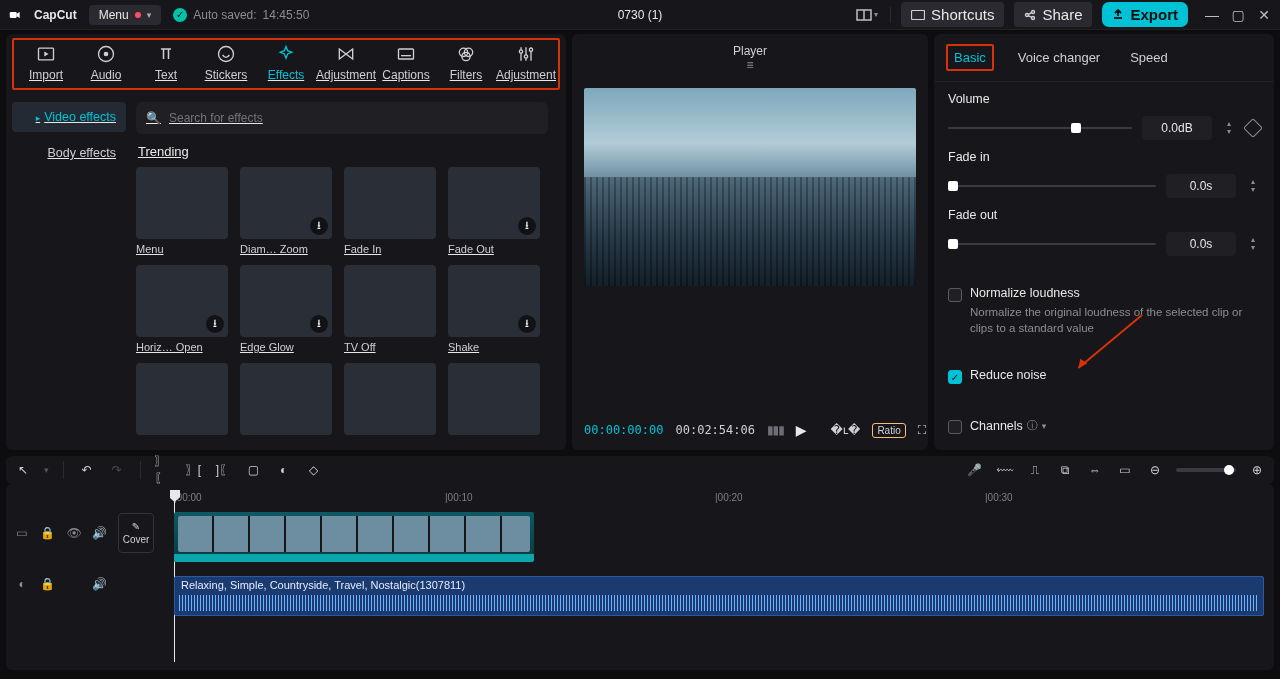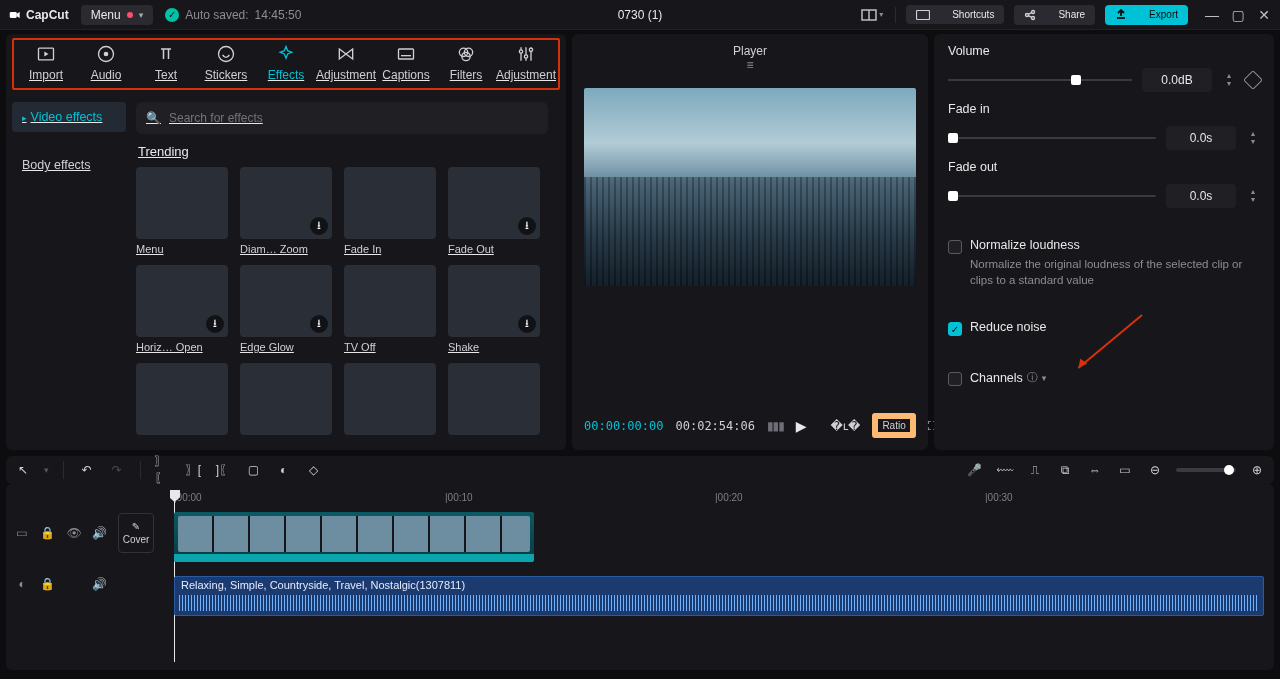--- a/index.html
+++ b/index.html
@@ -1,39 +1,39 @@
 <!DOCTYPE html>
 <html><head>
 <meta charset="utf-8">
 <style>
   * { box-sizing: border-box; margin: 0; padding: 0; font-family: -apple-system, "Segoe UI", Arial, sans-serif; }
   body { background:#0d0d0f; color:#e8e8e8; width:1280px; height:679px; overflow:hidden; font-size:12px; }
   .titlebar { height:30px; display:flex; align-items:center; padding:0 8px; gap:12px; background:#17171b; border-bottom:1px solid #222; }
-  .titlebar .logo { display:flex; align-items:center; gap:4px; font-weight:600; font-size:12px; }
+  .titlebar .logo { display:flex; align-items:center; gap:12px; font-weight:600; font-size:12px; }
   .titlebar .logo svg { width:14px; height:14px; }
   .menu-btn { background:#2a2a30; border-radius:4px; padding:3px 10px; display:flex; align-items:center; gap:6px; font-size:12px; cursor:pointer;}
   .menu-btn .dot{width:6px;height:6px;border-radius:50%;background:#ff4d6d;}
   .autosave { display:flex; align-items:center; gap:6px; color:#8c8c92; font-size:12px;}
   .autosave .check { width:14px;height:14px;border-radius:50%;background:#00c2a8;display:flex;align-items:center;justify-content:center;color:#111;font-size:10px;}
   .title-center { position:absolute; left:50%; transform:translateX(-50%); font-size:12px; color:#e8e8e8; }
   .titlebar .right { margin-left:auto; display:flex; align-items:center; gap:10px; }
   .icon-btn { width:26px; height:22px; display:flex; align-items:center; justify-content:center; color:#bdbdc2; cursor:pointer; border-radius:4px;}
-  .pill { background:#2a2a30; border-radius:4px; padding:4px 10px; display:flex; align-items:center; gap:22px; font-size:10px; cursor:pointer;}
-  .pill.accent { background:#00c2d6; color:#0e0e0e; font-weight:400;}
+  .pill { background:#2a2a30; border-radius:4px; padding:4px 10px; display:flex; align-items:center; gap:6px; font-size:15px; cursor:pointer;}
+  .pill.accent { background:#00c2d6; color:#0e0e0e; font-weight:700;border-radius:7px;}
   .winctrl { display:flex; gap:10px; margin-left:6px; }
   .winctrl span { width:16px; text-align:center; cursor:pointer; color:#bdbdc2; font-size:14px;}
   .main { display:flex; height:420px; padding:4px 6px 0 6px; gap:6px; }
   .panel { background:#17171b; border-radius:6px; position:relative; }
   .left-panel { width:560px; display:flex; flex-direction:column;text-decoration:underline; }
   .tool-tabs { border:2px solid #d8310a; border-radius:2px; margin:4px 6px; display:flex; justify-content:space-between; padding:4px 4px 6px 4px; }
   .tool-tab { display:flex; flex-direction:column; align-items:center; gap:4px; width:56px; cursor:pointer; color:#cfcfd4; font-size:12px;}
   .tool-tab.active { color:#00c2d6; }
   .tool-tab svg { width:20px; height:20px; }
   .left-body { display:flex; flex:1; overflow:hidden; }
-  .side-tabs { width:126px; padding:8px 6px; display:flex; flex-direction:column; gap:18px; }
+  .side-tabs { width:126px; padding:8px 6px; display:flex; flex-direction:column; gap:6px;text-align:right; }
   .side-tab { padding:8px 10px; border-radius:4px; font-size:12.5px; color:#cfcfd4; cursor:pointer;}
   .side-tab.active { background:#242a33; color:#00c2d6; }
   .gallery { flex:1; padding:4px 10px 0 0; overflow:hidden; }
   .search { background:#1f1f24; border-radius:6px; height:32px; display:flex; align-items:center; padding:0 10px; gap:8px; color:#8c8c92; margin:4px 8px 10px 4px;}
   .search input { background:transparent; border:none; outline:none; color:#e8e8e8; font-size:12px; flex:1;}
   .section-title { font-size:13px; color:#e8e8e8; margin:2px 0 8px 6px; }
   .grid { display:grid; grid-template-columns:repeat(4, 92px); gap:10px 12px; padding-left:4px;}
   .thumb { width:92px; }
   .thumb .img { width:92px; height:72px; border-radius:4px; background:#2a2e36; position:relative; overflow:hidden;}
   .thumb .dl { position:absolute; right:4px; bottom:4px; width:18px; height:18px; border-radius:50%; background:rgba(0,0,0,.6); display:flex; align-items:center; justify-content:center; color:#fff; font-size:11px;}
@@ -52,21 +52,21 @@
   .center-panel { width:356px; display:flex; flex-direction:column; }
   .player-header { display:flex; align-items:center; justify-content:space-between; padding:10px 12px; color:#cfcfd4;flex-direction:column;}
   .player-video { margin:6px 12px; height:198px; border-radius:2px; background:linear-gradient(180deg, #7da9bd 0%, #b2ccd6 28%, #5c7f95 50%, #2e4454 75%, #0e1a24 100%); position:relative; overflow:hidden;}
   .player-video::after{content:"";position:absolute;left:0;right:0;bottom:0;height:55%;background:
     repeating-linear-gradient(90deg, rgba(10,15,20,.5) 0 2px, rgba(30,40,50,.35) 2px 6px);} 
   .player-controls { margin-top:auto; padding:10px 12px 12px; display:flex; align-items:center; gap:12px;}
   .timecode { font-family:monospace; font-size:12px; }
   .tc1 { color:#00c2d6; }
   .tc2 { color:#cfcfd4; }
   .player-controls .spacer{flex:1;}
-  .ratio-box { border:6px solid #fdba74; border-radius:3px; padding:1px 4px; font-size:10px; color:#cfcfd4;}
+  .ratio-box { border:1px solid #fdba74; border-radius:3px; padding:1px 4px; font-size:10px; color:#cfcfd4;}
 
   .right-panel { flex:1; display:flex; flex-direction:column; padding-bottom:8px; }
   .rp-tabs { display:flex; align-items:center; gap:18px; padding:10px 12px; border-bottom:1px solid #222;}
   .rp-tab { font-size:13px; color:#cfcfd4; cursor:pointer; padding:4px 6px;}
   .rp-tab.active { color:#00c2d6; border:2px solid #d8310a; border-radius:2px; }
   .rp-body { padding:10px 14px; display:flex; flex-direction:column; gap:10px; }
   .label { font-size:12.5px; color:#e8e8e8; }
   .row { display:flex; align-items:center; gap:10px;}
   .slider { position:relative; flex:1; height:14px;}
   .slider .track { position:absolute; inset:6px 0; height:2px; background:#3a3a40; border-radius:2px;}
@@ -331,20 +331,25 @@
       <span style="color:#6e6e76;letter-spacing:-1px;">▮▮▮</span>
       <span style="color:#e8e8e8;font-size:14px;">▶</span>
       <div class="spacer"></div>
       <span style="color:#cfcfd4;">�ւ�</span>
       <span class="ratio-box">Ratio</span>
       <span style="color:#cfcfd4;">⛶</span>
     </div>
   </div>
 
   <div class="panel right-panel" style="position:relative;">
+    <div class="rp-tabs">
+      <div class="rp-tab active">Basic</div>
+      <div class="rp-tab">Voice changer</div>
+      <div class="rp-tab">Speed</div>
+    </div>
     <div class="rp-body">
       <div class="label">Volume</div>
       <div class="row">
         <div class="slider">
             <div class="track"></div>
             <div class="knob" style="left:67%;"></div>
           </div>
         <div class="valuebox">0.0dB</div>
         <div class="stepper">
             <span>▴</span>

